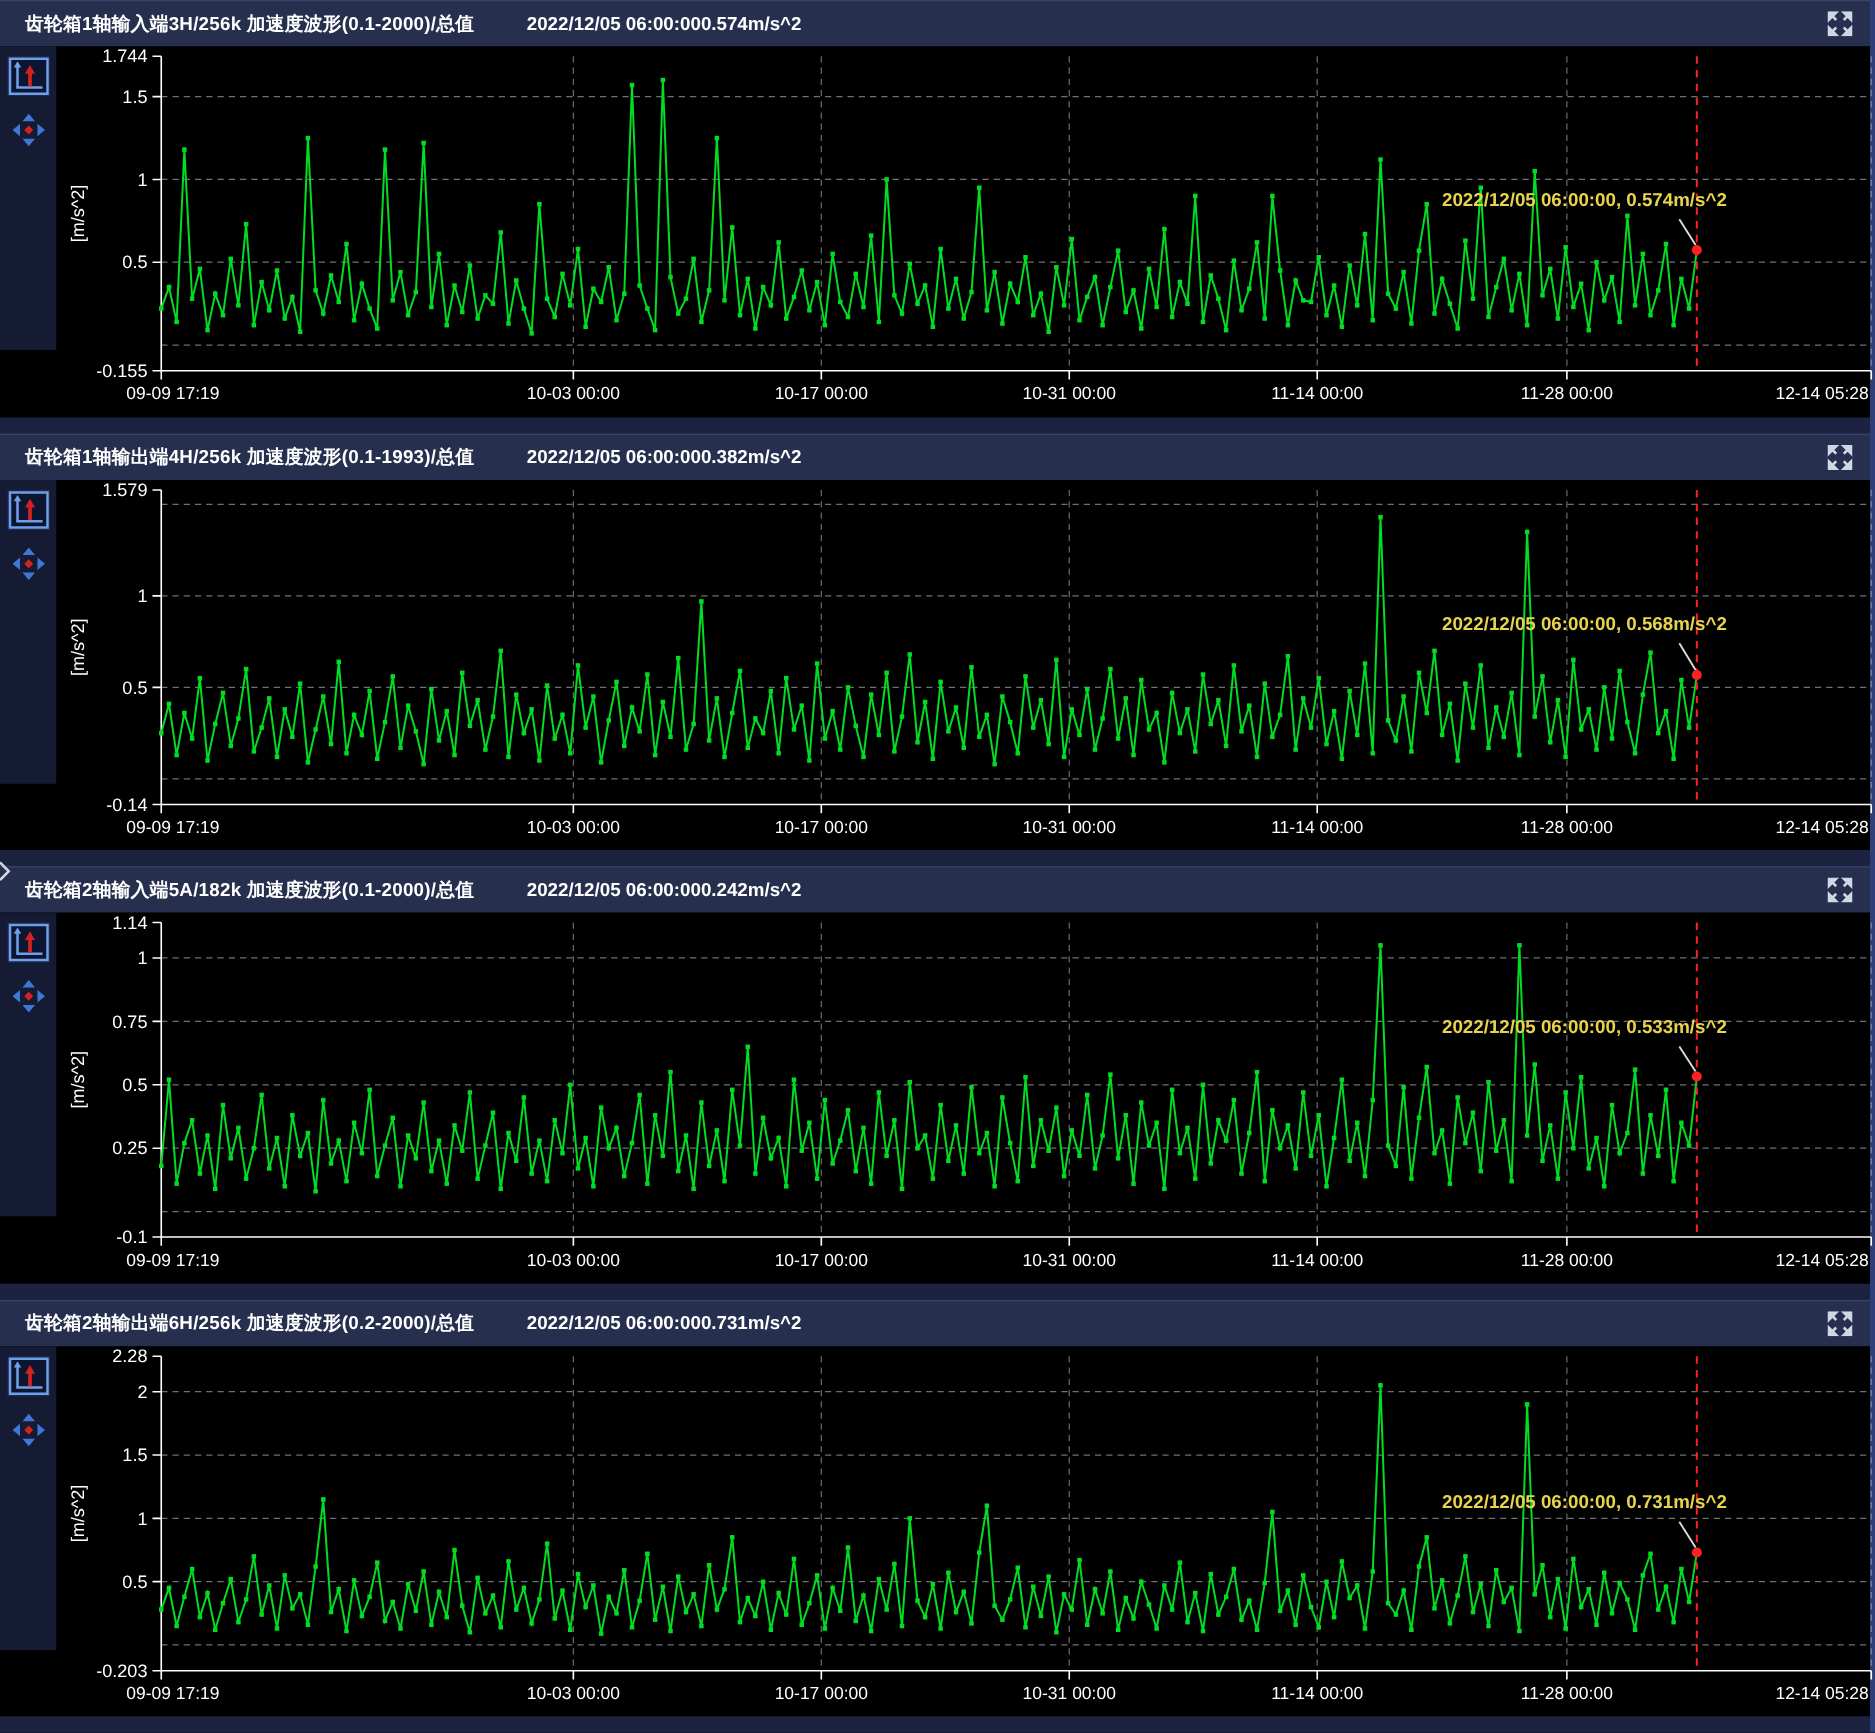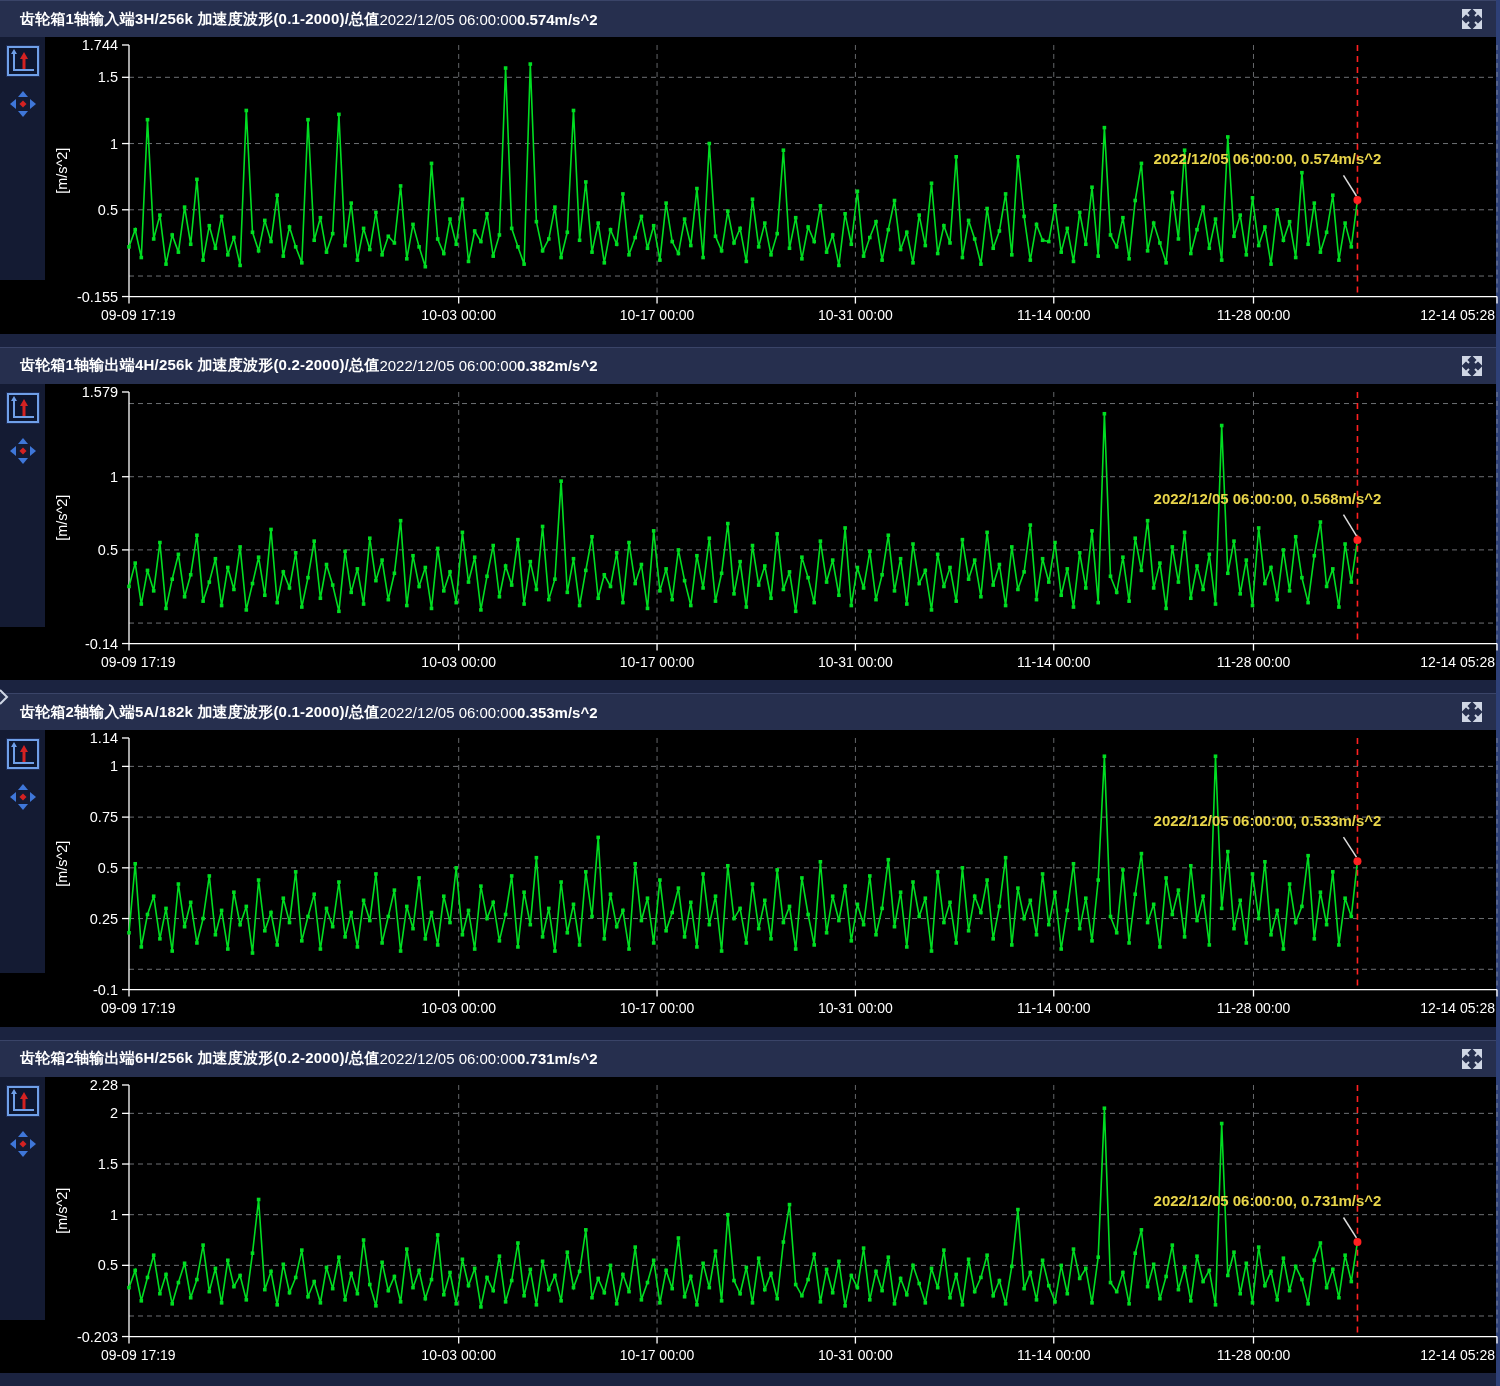--- a/index.html
+++ b/index.html
@@ -1,21 +1,21 @@
 <!DOCTYPE html>
 <html><head>
 <meta charset="utf-8">
 <style>
   html,body{margin:0;padding:0;background:#161d33;}
   body{width:1500px;height:1386px;position:relative;font-family:"Liberation Sans",sans-serif;overflow:hidden;}
   #stage{width:1500px;height:1386px;display:flex;flex-direction:column;background:#1b2340;border-right:4px solid #2e4077;box-sizing:border-box;position:relative;}
   .panel{flex:1 1 0;display:flex;flex-direction:column;min-height:0;}
   .titlebar{height:37px;flex:0 0 37px;background:#262f4e;border-top:1px solid #3a4468;box-sizing:border-box;display:flex;align-items:center;color:#fff;font-size:15px;font-weight:700;position:relative;}
   .titlebar .t-title{margin-left:20px;letter-spacing:0.2px;}
-  .titlebar .t-time{font-weight:400;}
+  .titlebar .t-time{margin-left:42px;font-weight:700;}
   .titlebar .t-val{font-weight:700;}
   .titlebar .expand{position:absolute;right:14px;top:8px;width:20px;height:20px;cursor:pointer;}
   .chart-body{flex:1 1 auto;min-height:0;position:relative;background:#000;margin-bottom:13px;}
   .panel:last-child .chart-body{margin-bottom:6px;}
   .tools{position:absolute;left:0;top:0;width:45px;height:82%;background:#141b33;display:flex;flex-direction:column;align-items:center;padding-top:9px;box-sizing:border-box;z-index:2;}
   .tool{cursor:pointer;}
   .tool.axisbox{width:32px;height:30px;background:#0d1630;border:2px solid #6f9fe8;box-sizing:border-box;display:flex;align-items:center;justify-content:center;box-shadow:0 0 0 1px #1d2a52;}
   .tool.panbox{margin-top:14px;width:28px;height:28px;display:flex;align-items:center;justify-content:center;}
   .plot-svg{position:absolute;left:45px;top:0;width:1455px;height:100%;display:block;}
   #splitter{position:absolute;left:-4px;top:687px;width:16px;height:20px;z-index:5;cursor:pointer;}
@@ -313,21 +313,21 @@
           <line x1="1312.464" y1="8" x2="1312.464" y2="260" stroke="#ff2020" stroke-width="1.6" stroke-dasharray="6 5"></line>
           <line x1="1298.464" y1="138.65402843601896" x2="1311.464" y2="159.26066350710897" stroke="#dddddd" stroke-width="1.5"></line>
           <circle cx="1312.464" cy="163.26066350710897" r="4" fill="#ff2020"></circle>
           <text x="1336.464" y="127.65402843601895" fill="#e8d44a" font-size="15" font-weight="bold" text-anchor="end">2022/12/05 06:00:00, 0.574m/s^2</text>
         </svg>
     </div>
   </section>
 
   <section class="panel">
     <header class="titlebar">
-      <span class="t-title">齿轮箱1轴输出端4H/256k 加速度波形(0.2-2000)/总值</span>
+      <span class="t-title">齿轮箱1轴输出端4H/256k 加速度波形(0.1-1993)/总值</span>
       <span class="t-time">2022/12/05 06:00:00</span>
       <span class="t-val">0.382m/s^2</span>
       <span class="expand">
         <svg width="20" height="20" viewBox="0 0 20 20">
             <g stroke="#cfd6e4" stroke-width="2" fill="#cfd6e4">
               <line x1="7" y1="7" x2="4" y2="4"></line>
               <line x1="13" y1="7" x2="16" y2="4"></line>
               <line x1="7" y1="13" x2="4" y2="16"></line>
               <line x1="13" y1="13" x2="16" y2="16"></line>
               <polygon points="1,1 7,1 1,7"></polygon>
@@ -605,21 +605,21 @@
           <circle cx="1312.464" cy="156.20942408376968" r="4" fill="#ff2020"></circle>
           <text x="1336.464" y="119.86910994764398" fill="#e8d44a" font-size="15" font-weight="bold" text-anchor="end">2022/12/05 06:00:00, 0.568m/s^2</text>
         </svg>
     </div>
   </section>
 
   <section class="panel">
     <header class="titlebar">
       <span class="t-title">齿轮箱2轴输入端5A/182k 加速度波形(0.1-2000)/总值</span>
       <span class="t-time">2022/12/05 06:00:00</span>
-      <span class="t-val">0.353m/s^2</span>
+      <span class="t-val">0.242m/s^2</span>
       <span class="expand">
         <svg width="20" height="20" viewBox="0 0 20 20">
             <g stroke="#cfd6e4" stroke-width="2" fill="#cfd6e4">
               <line x1="7" y1="7" x2="4" y2="4"></line>
               <line x1="13" y1="7" x2="16" y2="4"></line>
               <line x1="7" y1="13" x2="4" y2="16"></line>
               <line x1="13" y1="13" x2="16" y2="16"></line>
               <polygon points="1,1 7,1 1,7"></polygon>
               <polygon points="19,1 13,1 19,7"></polygon>
               <polygon points="1,19 7,19 1,13"></polygon>

